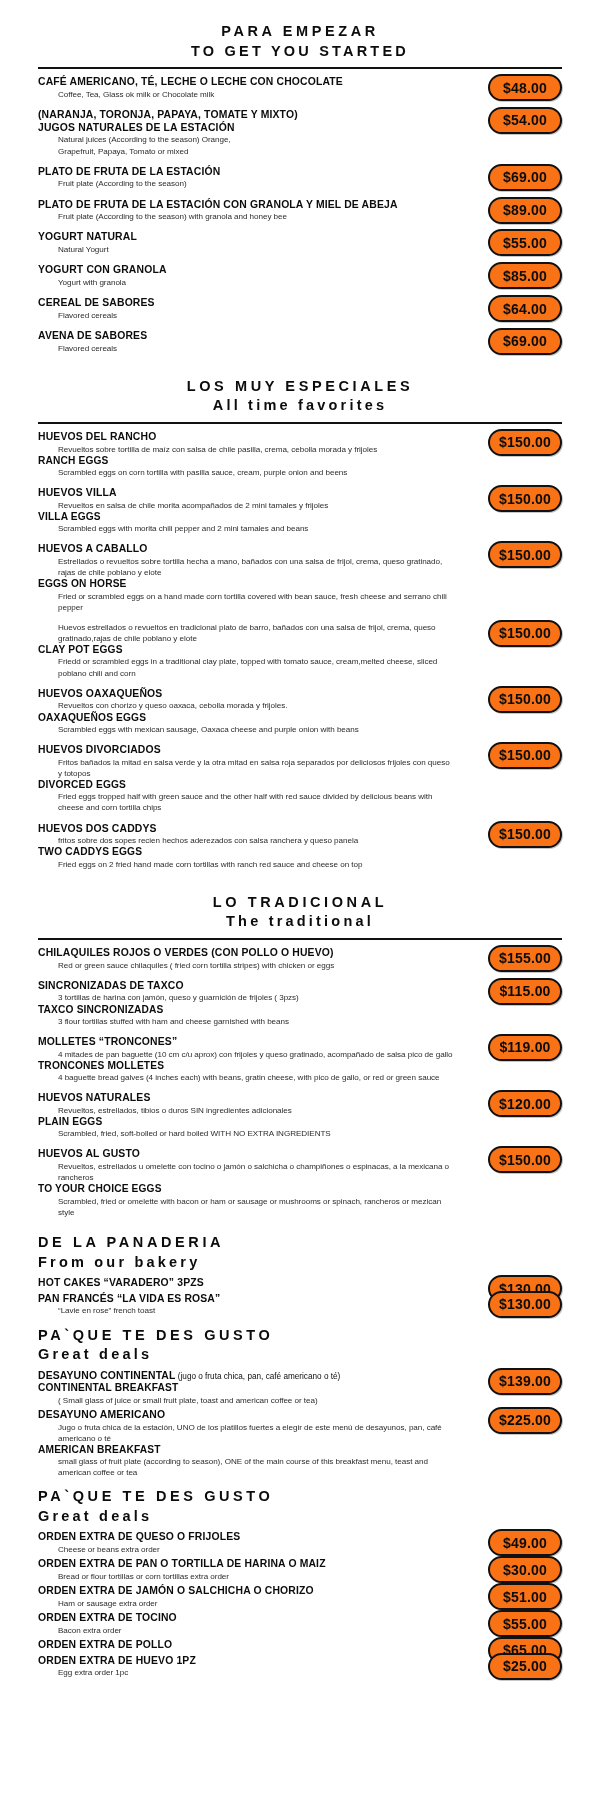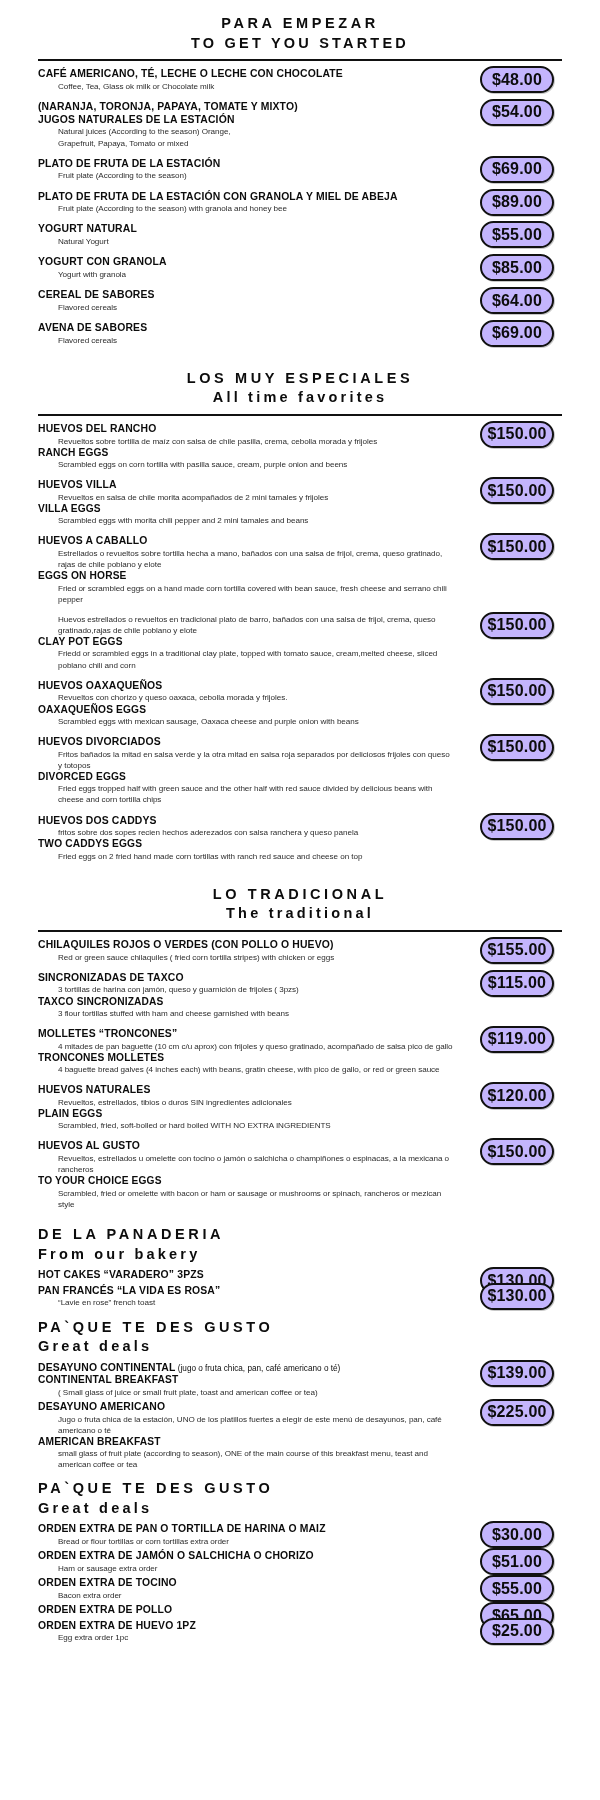--- a/index.html
+++ b/index.html
@@ -11,21 +11,21 @@
   body {
     width: 600px;
     height: 1800px;
     position: relative;
     font-family: "Liberation Sans", "DejaVu Sans", sans-serif;
     color: #111111;
     overflow: hidden;
   }
   .page {
     width: 600px;
-    padding: 0 38px;
+    padding: 8px 38px;
     position: relative;
   }
 
   
   .section-head {
     text-align: center;
     padding-top: 14px;
   }
   .section-head.left { text-align: left; padding-top: 6px; }
   .sh-es {
@@ -84,34 +84,34 @@
   .name-es .inlinedesc {
     font-weight: 400;
     font-size: 8.2px;
     text-transform: none;
     letter-spacing: 0;
   }
 
   
   .price {
     position: absolute;
-    right: 8px;
+    right: 0;
     top: -2px;
     width: 74px;
     height: 27px;
     border: 2px solid #111;
     border-radius: 14px;
     display: flex;
     align-items: center;
     justify-content: center;
     font-weight: 700;
-    font-size: 16px;
+    font-size: 14px;
     letter-spacing: 0.2px;
     color: #0c0c0c;
-    background: #c4b5fd;
+    background: #f97316;
     box-shadow: 1px 1px 0 rgba(0,0,0,0.22);
   }
 
   .spacer-sm { height: 5px; }
 </style>
 </head>
 <body>
 
 <div class="page" id="menu-root">
     <div class="section-head">
@@ -283,20 +283,25 @@
       <div class="name-en">AMERICAN BREAKFAST</div>
       <div class="desc-en">small glass of fruit plate (according to season), ONE of the main course of this breakfast menu, teast and american coffee or tea</div>
       <div class="price">$225.00</div>
     </div>
     <div class="section-head left">
       <div class="sh-es">PA`QUE TE DES GUSTO</div>
       <div class="sh-en">Great deals</div>
     </div>
     <div class="spacer-sm"></div>
     <div class="item tight">
+      <div class="name-es">ORDEN EXTRA DE QUESO O FRIJOLES</div>
+      <div class="desc-es">Cheese or beans extra order</div>
+      <div class="price">$49.00</div>
+    </div>
+    <div class="item tight">
       <div class="name-es">ORDEN EXTRA DE PAN O TORTILLA DE HARINA O MAIZ</div>
       <div class="desc-es">Bread or flour tortillas or corn tortillas extra order</div>
       <div class="price">$30.00</div>
     </div>
     <div class="item tight">
       <div class="name-es">ORDEN EXTRA DE JAMÓN O SALCHICHA O CHORIZO</div>
       <div class="desc-es">Ham or sausage extra order</div>
       <div class="price">$51.00</div>
     </div>
     <div class="item tight">

